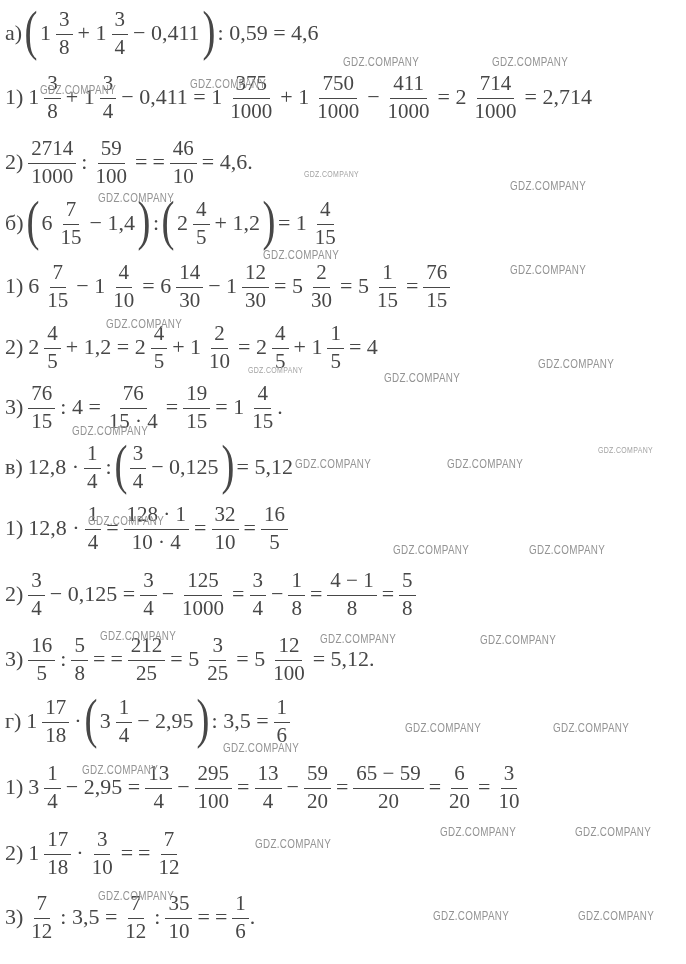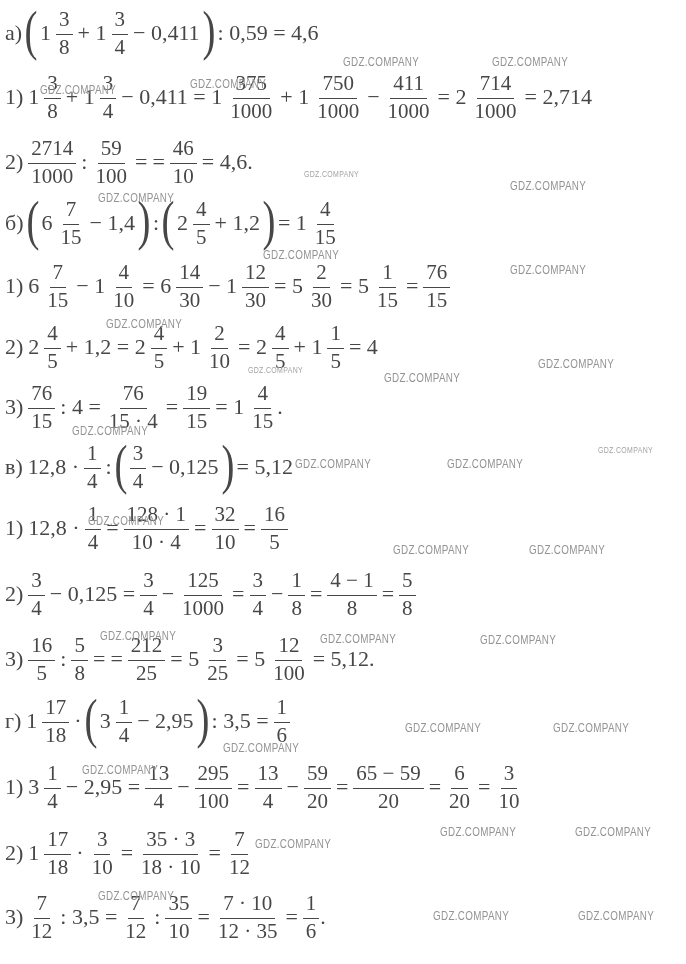--- a/index.html
+++ b/index.html
@@ -408,24 +408,20 @@
         <span class="frac">
           <span class="num">17</span>
           <span class="den">18</span>
         </span>
         <span class="t">·</span>
         <span class="frac">
           <span class="num">3</span>
           <span class="den">10</span>
         </span>
         <span class="t">=</span>
-        <span class="frac">
-          <span class="num">35 · 3</span>
-          <span class="den">18 · 10</span>
-        </span>
         <span class="t">=</span>
         <span class="frac">
           <span class="num">7</span>
           <span class="den">12</span>
         </span>
       </div>
       <div class="line">
         <span class="t">3)</span>
         <span class="frac">
           <span class="num">7</span>
@@ -435,24 +431,20 @@
         <span class="frac">
           <span class="num">7</span>
           <span class="den">12</span>
         </span>
         <span class="t">:</span>
         <span class="frac">
           <span class="num">35</span>
           <span class="den">10</span>
         </span>
         <span class="t">=</span>
-        <span class="frac">
-          <span class="num">7 · 10</span>
-          <span class="den">12 · 35</span>
-        </span>
         <span class="t">=</span>
         <span class="frac">
           <span class="num">1</span>
           <span class="den">6</span>
         </span>
         <span class="t glue">.</span>
       </div>
     </div>
   <div class="wm-layer">
       <span class="wm" style="left: 333px; top: 54px;">GDZ.COMPANY</span>

